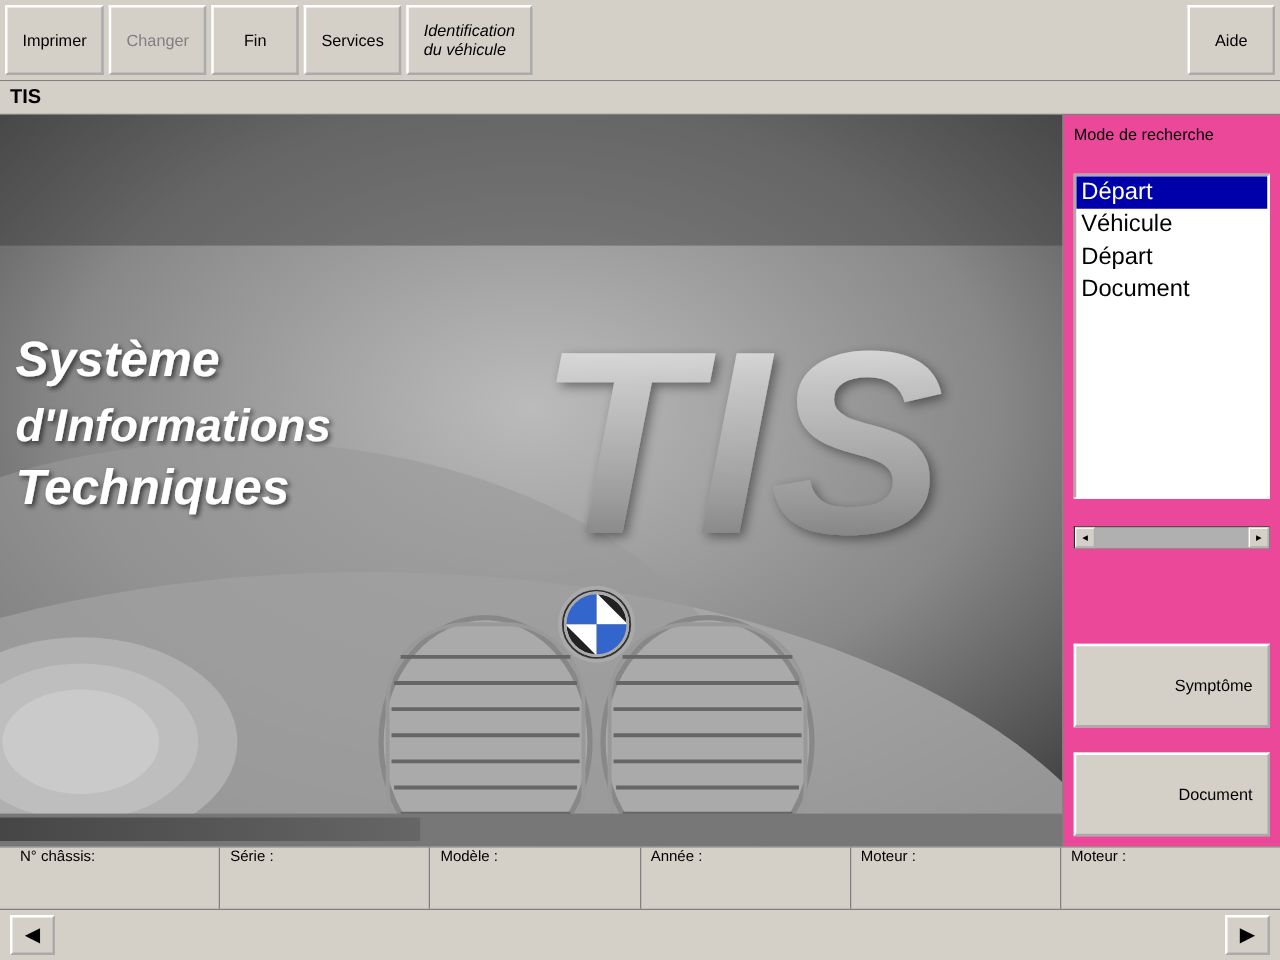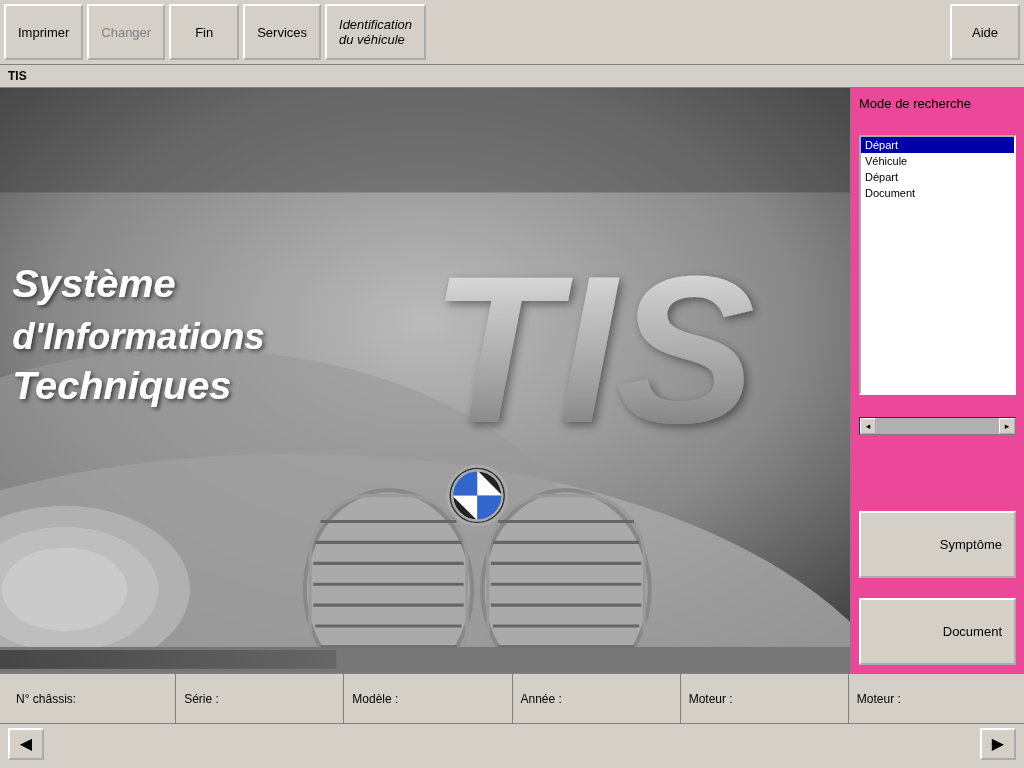--- a/index.html
+++ b/index.html
@@ -29,21 +29,21 @@
     }
     .toolbar-btn-disabled {
       color: #808080;
     }
     .toolbar-spacer { flex: 1; }
 
     
     #page-title {
       background: #d4d0c8;
       padding: 4px 8px;
-      font-size: 12px;
+      font-size: 16px;
       font-weight: bold;
       border-bottom: 1px solid #808080;
     }
 
     
     #main-content {
       display: flex;
       height: calc(768px - 65px - 28px - 50px - 40px);
     }
 
@@ -71,21 +71,21 @@
       font-weight: normal;
       margin-bottom: 4px;
     }
 
     #search-mode-list {
       width: 100%;
       height: 260px;
       border: 2px inset #ffffff;
       background: white;
       overflow-y: auto;
-      font-size: 11px;
+      font-size: 19px;
     }
     #search-mode-list .list-item {
       padding: 2px 4px;
       cursor: pointer;
     }
     #search-mode-list .list-item.selected {
       background: #0000aa;
       color: white;
     }
 
@@ -126,21 +126,21 @@
       background: #d4d0c8;
       border-top: 1px solid #808080;
       display: flex;
       align-items: center;
       padding: 0 8px;
       gap: 0;
       font-size: 12px;
     }
     .status-field {
       display: flex;
-      align-items: center;
+      align-items: flex-start;
       gap: 4px;
       flex: 1;
       border-right: 1px solid #808080;
       padding: 0 8px;
       height: 100%;
     }
     .status-field:last-child { border-right: none; }
     .status-label { font-weight: normal; white-space: nowrap; }
 
     

